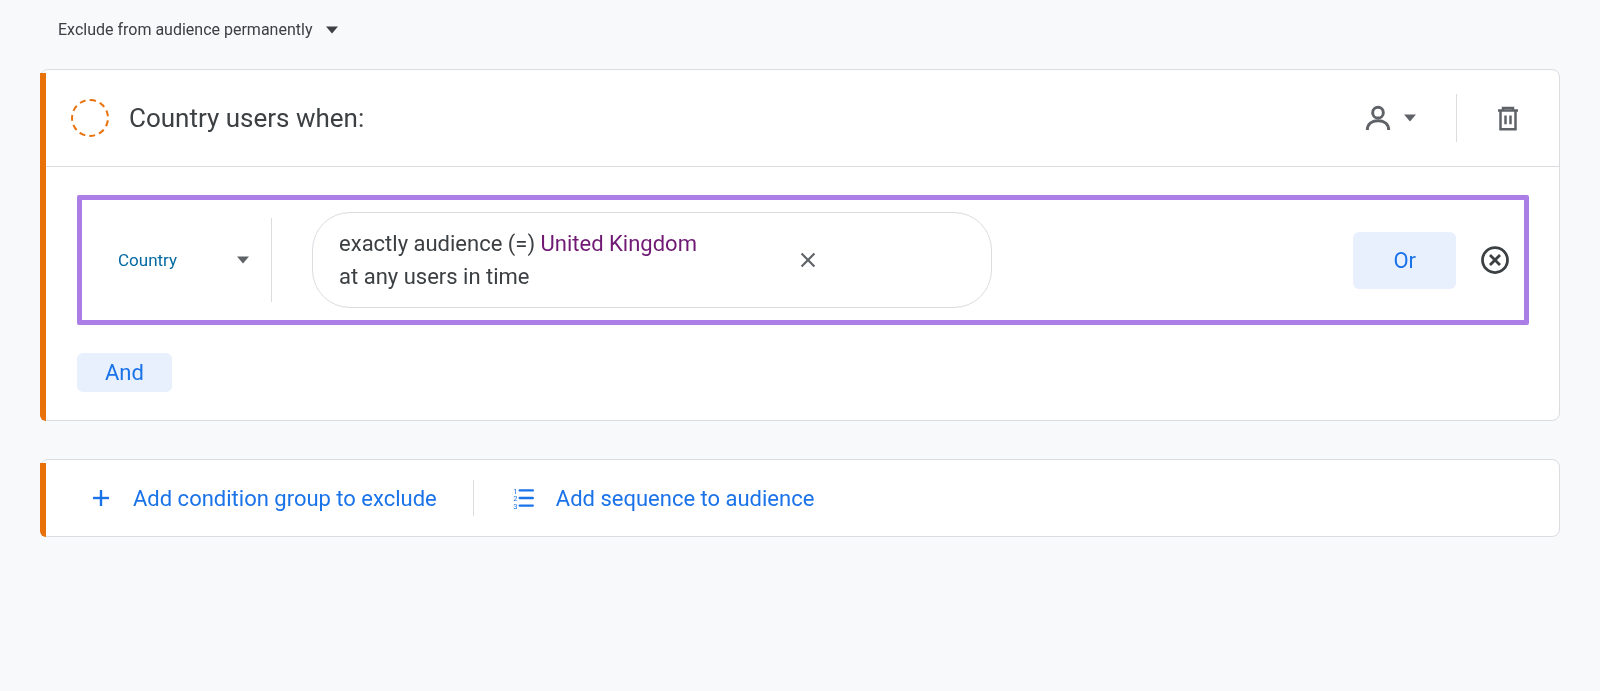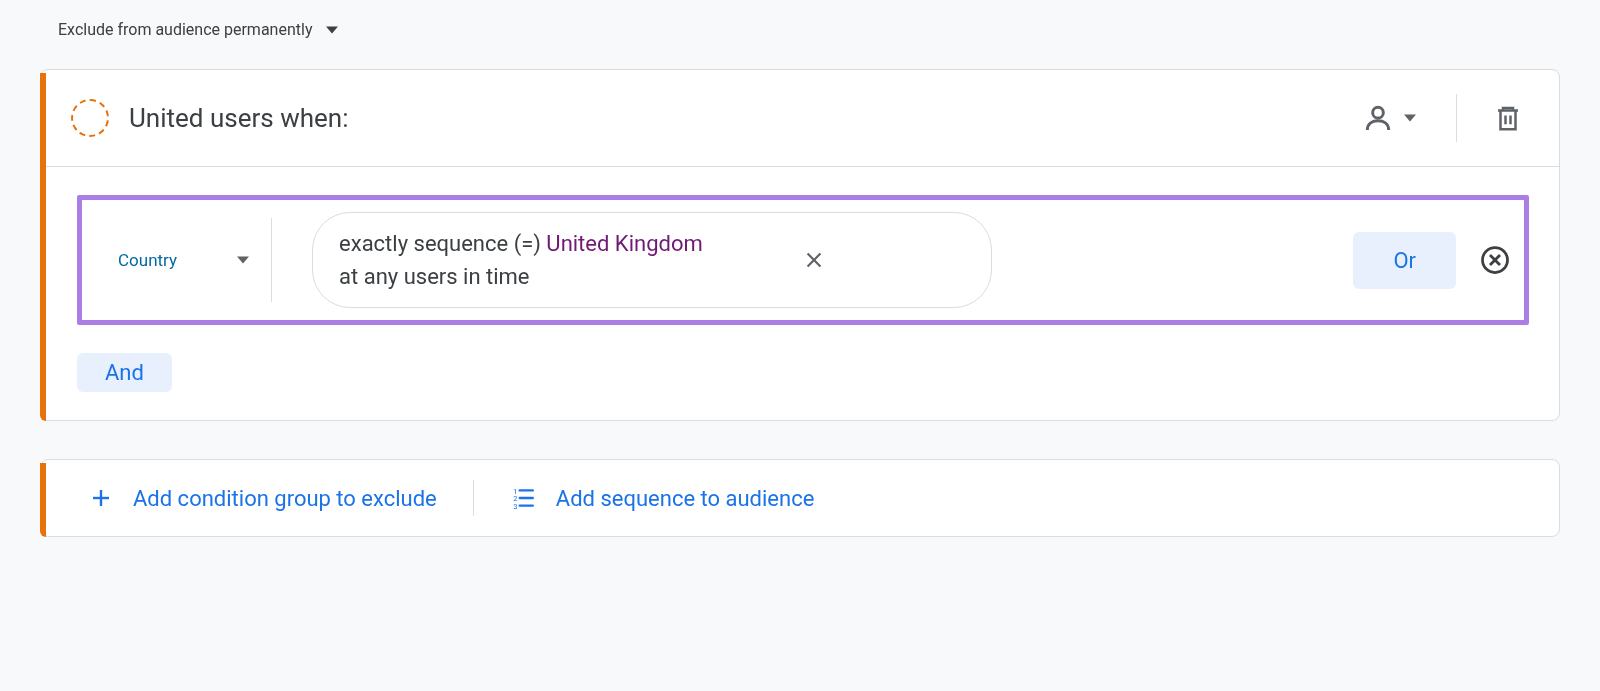--- a/index.html
+++ b/index.html
@@ -198,21 +198,21 @@
 <div class="top-dropdown">
   <span>Exclude from audience permanently</span>
   <svg viewBox="0 0 10 6">
       <path d="M0 0 L5 6 L10 0 Z" fill="#3c4043"></path>
     </svg>
 </div>
 
 <div class="panel">
   <div class="panel-header">
     <div class="dashed-circle"></div>
-    <div class="panel-title">United users when:</div>
+    <div class="panel-title">Country users when:</div>
     <div class="header-controls">
       <div class="scope-dropdown">
         <svg width="32" height="32" viewBox="0 0 24 24" fill="none" stroke="#5f6368" stroke-width="2.2">
           <circle cx="12" cy="8" r="4"></circle>
           <path d="M4 21 C4 16 8 14 12 14 C16 14 20 16 20 21"></path>
         </svg>
         <svg width="12" height="8" viewBox="0 0 10 6">
             <path d="M0 0 L5 6 L10 0 Z" fill="#5f6368"></path>
           </svg>
       </div>
@@ -232,21 +232,21 @@
     <div class="highlighted-row">
       <div class="dimension-select">
         <span>Country</span>
         <svg viewBox="0 0 10 6">
             <path d="M0 0 L5 6 L10 0 Z" fill="#5f6368"></path>
           </svg>
       </div>
       <div class="sep"></div>
       <div class="pill">
         <div class="pill-text">
-          <span>exactly sequence (=) </span><span class="value-link">United Kingdom</span><br>
+          <span>exactly audience (=) </span><span class="value-link">United Kingdom</span><br>
           <span>at any users in time</span>
         </div>
         <div class="pill-clear">
           <svg width="22" height="22" viewBox="0 0 24 24" stroke="#5f6368" stroke-width="2.4">
             <path d="M5 5 L19 19"></path>
               <path d="M19 5 L5 19"></path>
           </svg>
         </div>
       </div>
       <div class="row-spacer"></div>

